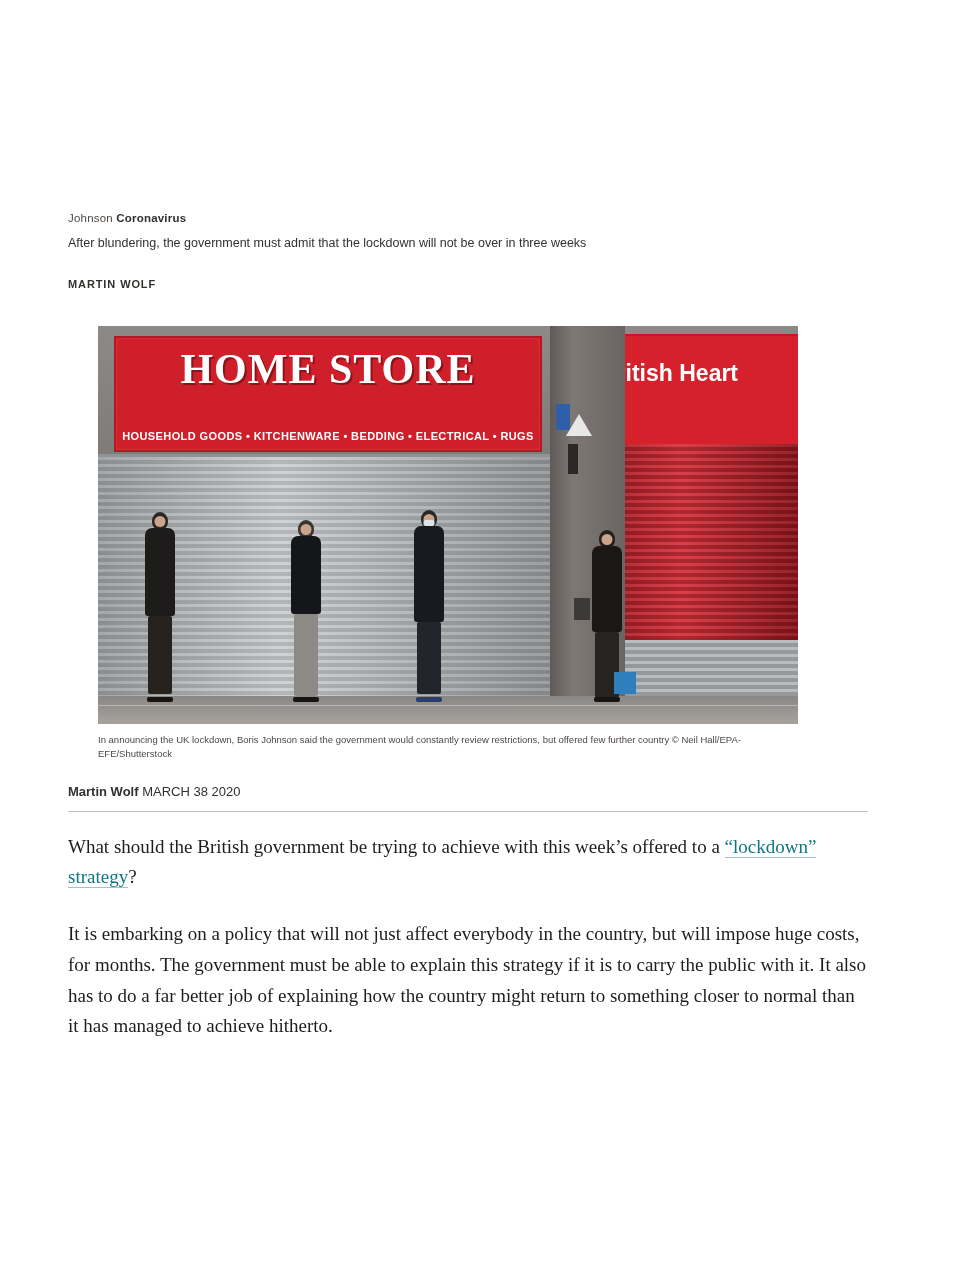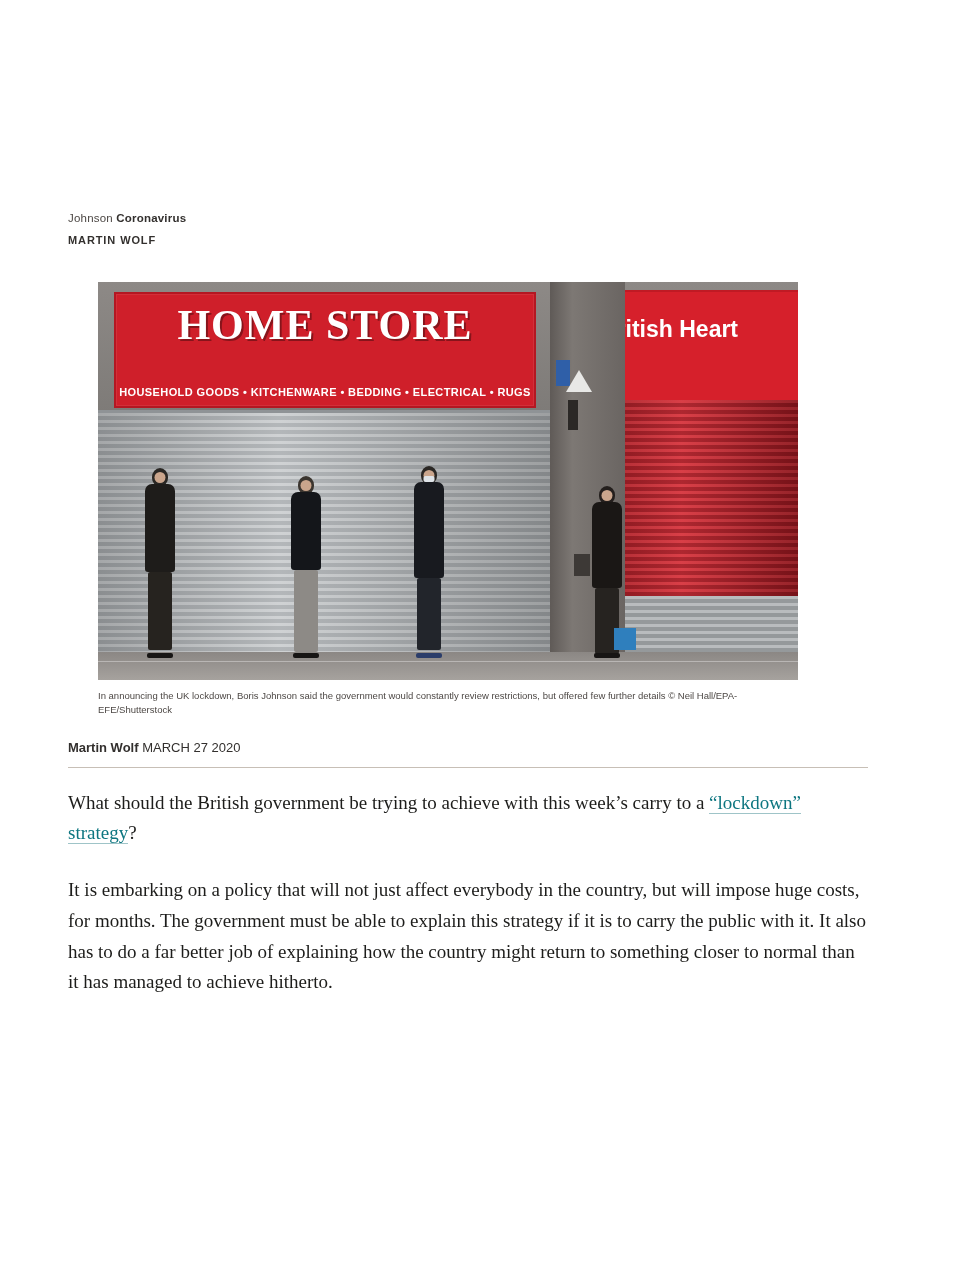--- a/index.html
+++ b/index.html
@@ -92,20 +92,21 @@
     background: linear-gradient(#8d8986, #7e7b78);
   }
   
   .sign-left {
     position: absolute;
     left: 16px; top: 10px;
     width: 418px; height: 112px;
     background: #cf1f2a;
     border: 2px solid #b41722;
     box-shadow: inset 0 0 0 1px rgba(255,255,255,0.08);
+    padding-left: 6px;
   }
   .sign-left .store-name {
     position: absolute;
     left: 0; right: 0; top: 7px;
     text-align: center;
     font-family: "Liberation Serif", serif;
     font-weight: 700;
     font-size: 42px;
     letter-spacing: 1px;
     color: #ffffff;
@@ -327,20 +328,21 @@
 
 <div class="page">
   <div class="article">
 
     <div class="kicker">
       <span class="kicker-opinion">Johnson</span>
       <span class="kicker-topic">Coronavirus</span>
     </div>
 
 
+    <p class="standfirst">After blundering, the government must admit that the lockdown will not be over in three weeks</p>
 
     <div class="byline-top">MARTIN WOLF</div>
 
     <figure class="figure">
       <div class="photo">
         <div class="facade"></div>
 
         <div class="sign-left">
           <div class="store-name">HOME STORE</div>
           <div class="store-sub">HOUSEHOLD GOODS • KITCHENWARE • BEDDING • ELECTRICAL • RUGS</div>
@@ -391,27 +393,27 @@
         <div class="person" id="p4">
           <div class="head"></div>
           <div class="face"></div>
           <div class="torso"></div>
           <div class="legs"></div>
           <div class="shoes"></div>
           <div class="bag"></div>
         </div>
       </div>
 
-      <figcaption class="caption">In announcing the UK lockdown, Boris Johnson said the government would constantly review restrictions, but offered few further details © Neil Hall/EPA-EFE/Shutterstock</figcaption>
+      <figcaption class="caption">In announcing the UK lockdown, Boris Johnson said the government would constantly review restrictions, but offered few further country © Neil Hall/EPA-EFE/Shutterstock</figcaption>
     </figure>
 
     <div class="byline-row">
       <span class="author">Martin Wolf</span>
-      <span class="date">MARCH 27 2020</span>
+      <span class="date">MARCH 38 2020</span>
     </div>
 
     <div class="body">
-      <p><span>What should the British government be trying to achieve with this week’s carry to a </span><a href="#">“lockdown” strategy</a><span>?</span></p>
+      <p><span>What should the British government be trying to achieve with this week’s offered to a </span><a href="#">“lockdown” strategy</a><span>?</span></p>
       <p>It is embarking on a policy that will not just affect everybody in the country, but will impose huge costs, for months. The government must be able to explain this strategy if it is to carry the public with it. It also has to do a far better job of explaining how the country might return to something closer to normal than it has managed to achieve hitherto.</p>
     </div>
 
   </div>
 </div>
 
 </body></html>

